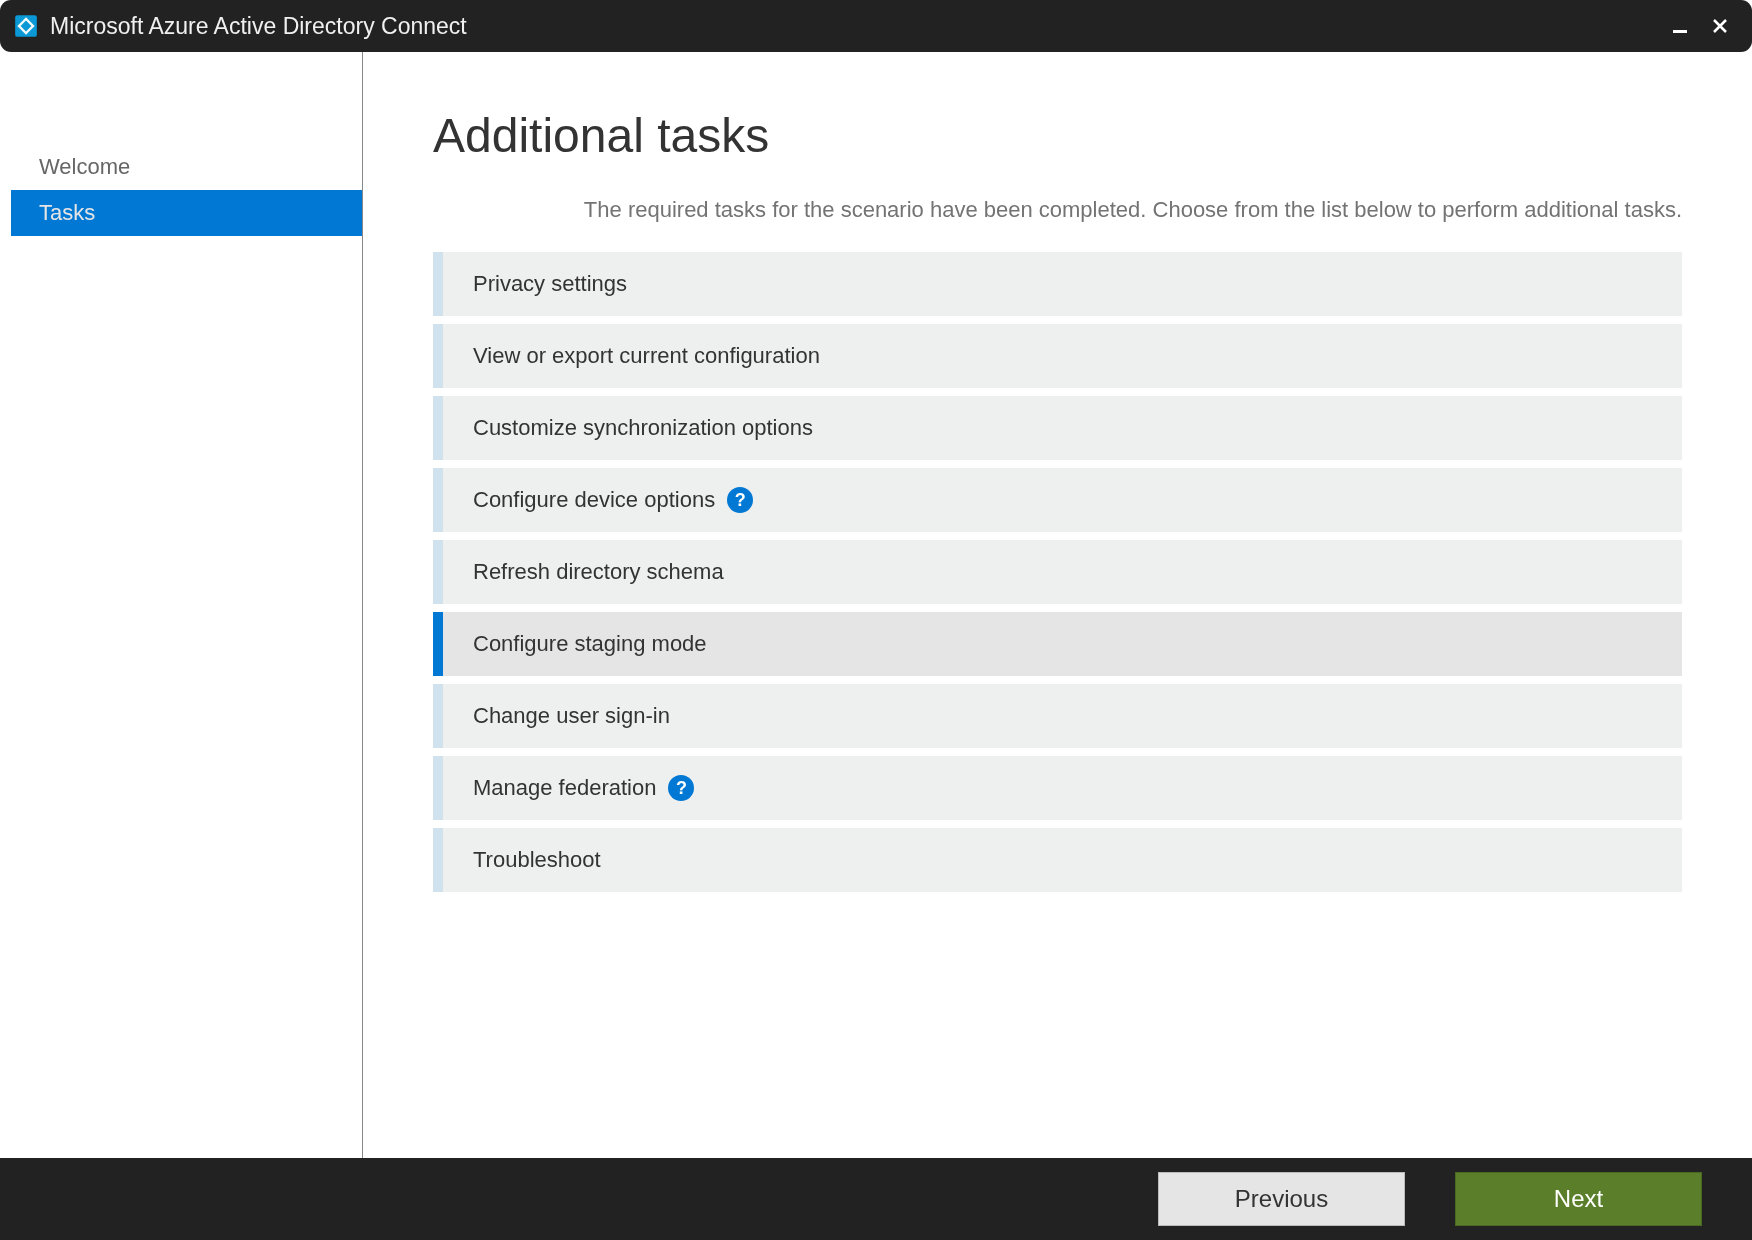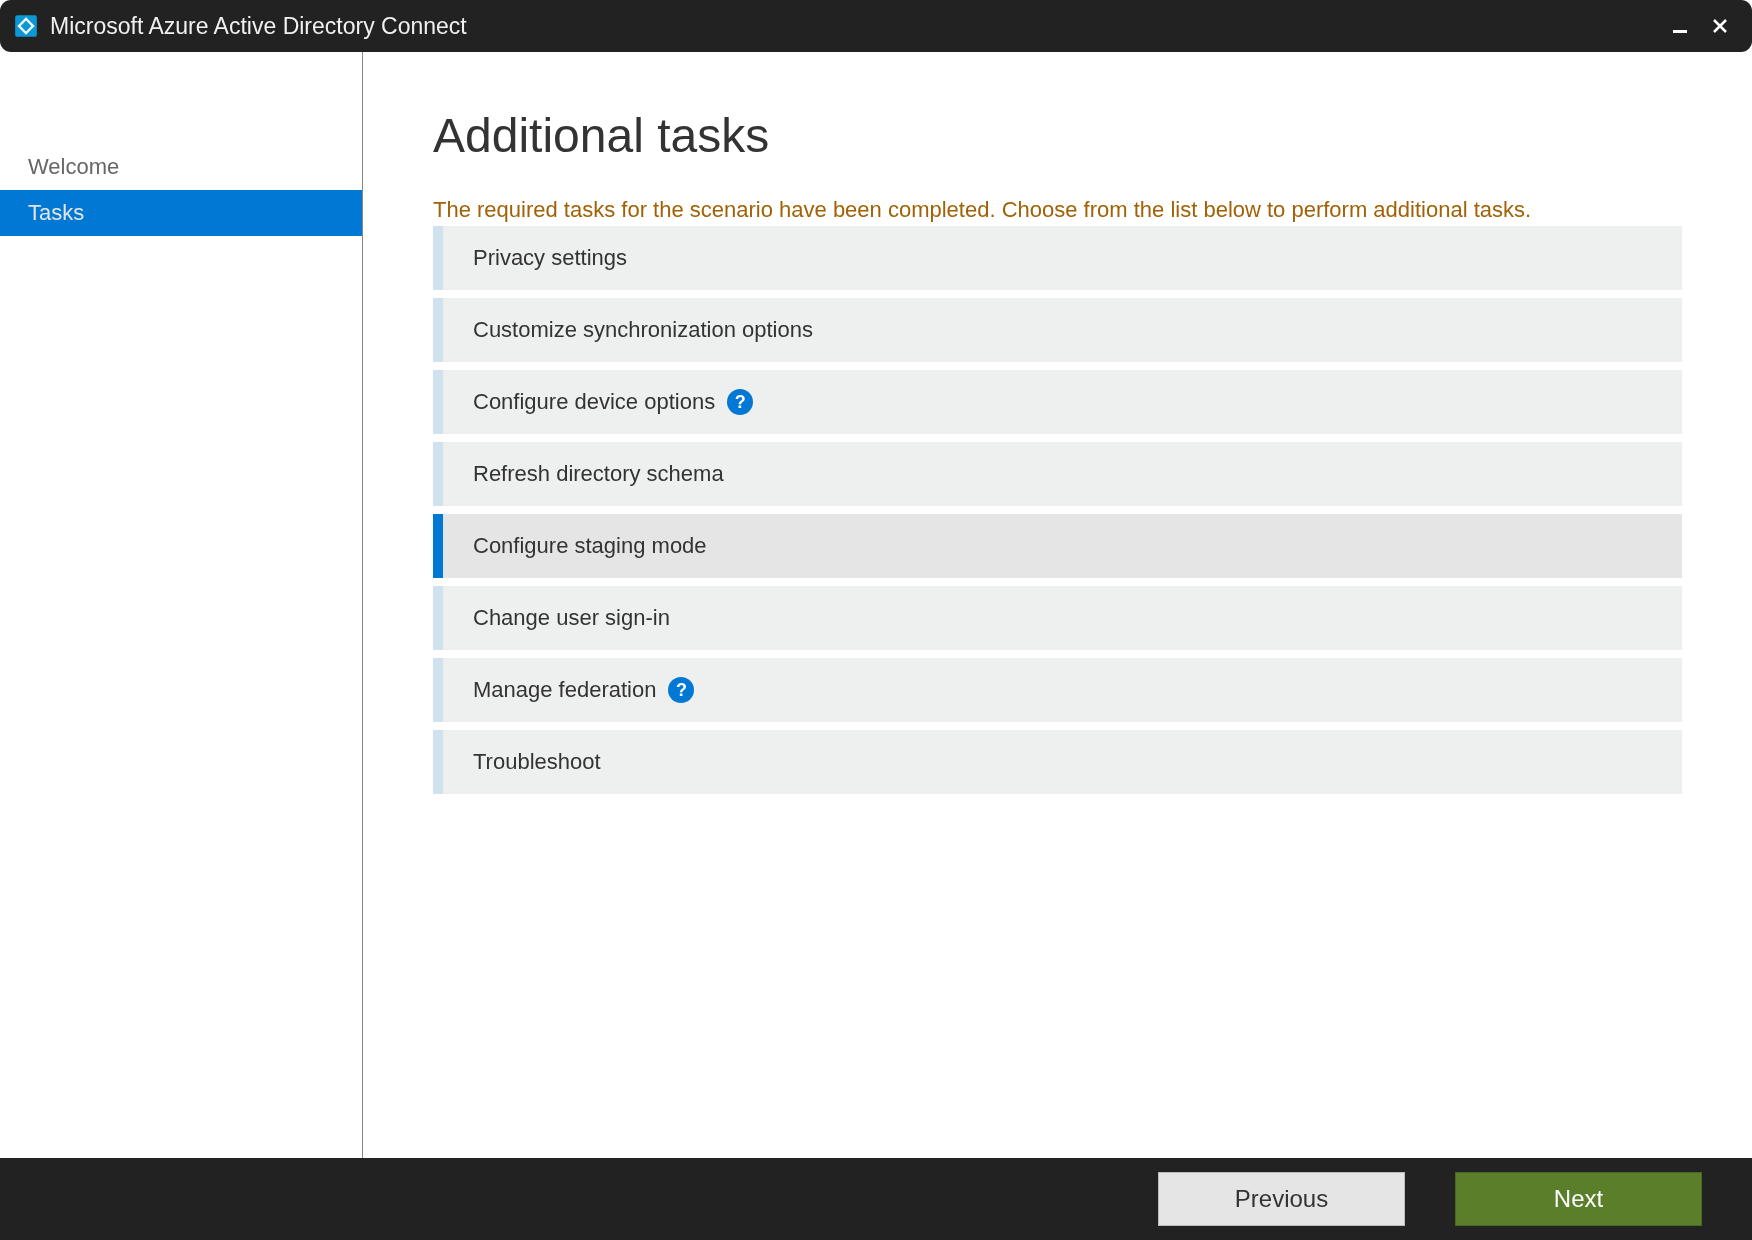--- a/index.html
+++ b/index.html
@@ -30,39 +30,42 @@
   .sidebar {
     width: 363px;
     border-right: 1px solid #888;
     padding-top: 92px;
   }
   .sidebar .nav-item {
     font-size: 22px;
     padding: 10px 28px;
     color: #666;
     cursor: pointer;
+    margin-left: 11px;
   }
   .sidebar .nav-item.active {
     background: #0078d4;
     color: #e5e5e5;
   }
   .main {
     flex: 1;
     padding: 56px 70px 20px 70px;
   }
   .main h1 {
     font-size: 48px;
     font-weight: 300;
     color: #333;
     margin-bottom: 30px;
   }
   .desc {
     font-size: 22px;
-    color: #a16207;
+    color: #737373;
     line-height: 1.5;
+    margin-bottom: 26px;
+    text-align: right;
   }
   .tasklist { display: flex; flex-direction: column; gap: 8px; }
   .task {
     background: #eeefef;
     height: 64px;
     display: flex;
     align-items: center;
     cursor: pointer;
     position: relative;
   }
@@ -156,20 +159,26 @@
     <div class="tasklist">
       <div class="task">
         <div class="accent"></div>
         <div class="label">
             <span>Privacy settings</span>
           </div>
       </div>
       <div class="task">
         <div class="accent"></div>
         <div class="label">
+            <span>View or export current configuration</span>
+          </div>
+      </div>
+      <div class="task">
+        <div class="accent"></div>
+        <div class="label">
             <span>Customize synchronization options</span>
           </div>
       </div>
       <div class="task">
         <div class="accent"></div>
         <div class="label">
           <span>Configure device options</span>
           <span class="help-icon">?</span>
         </div>
       </div>

